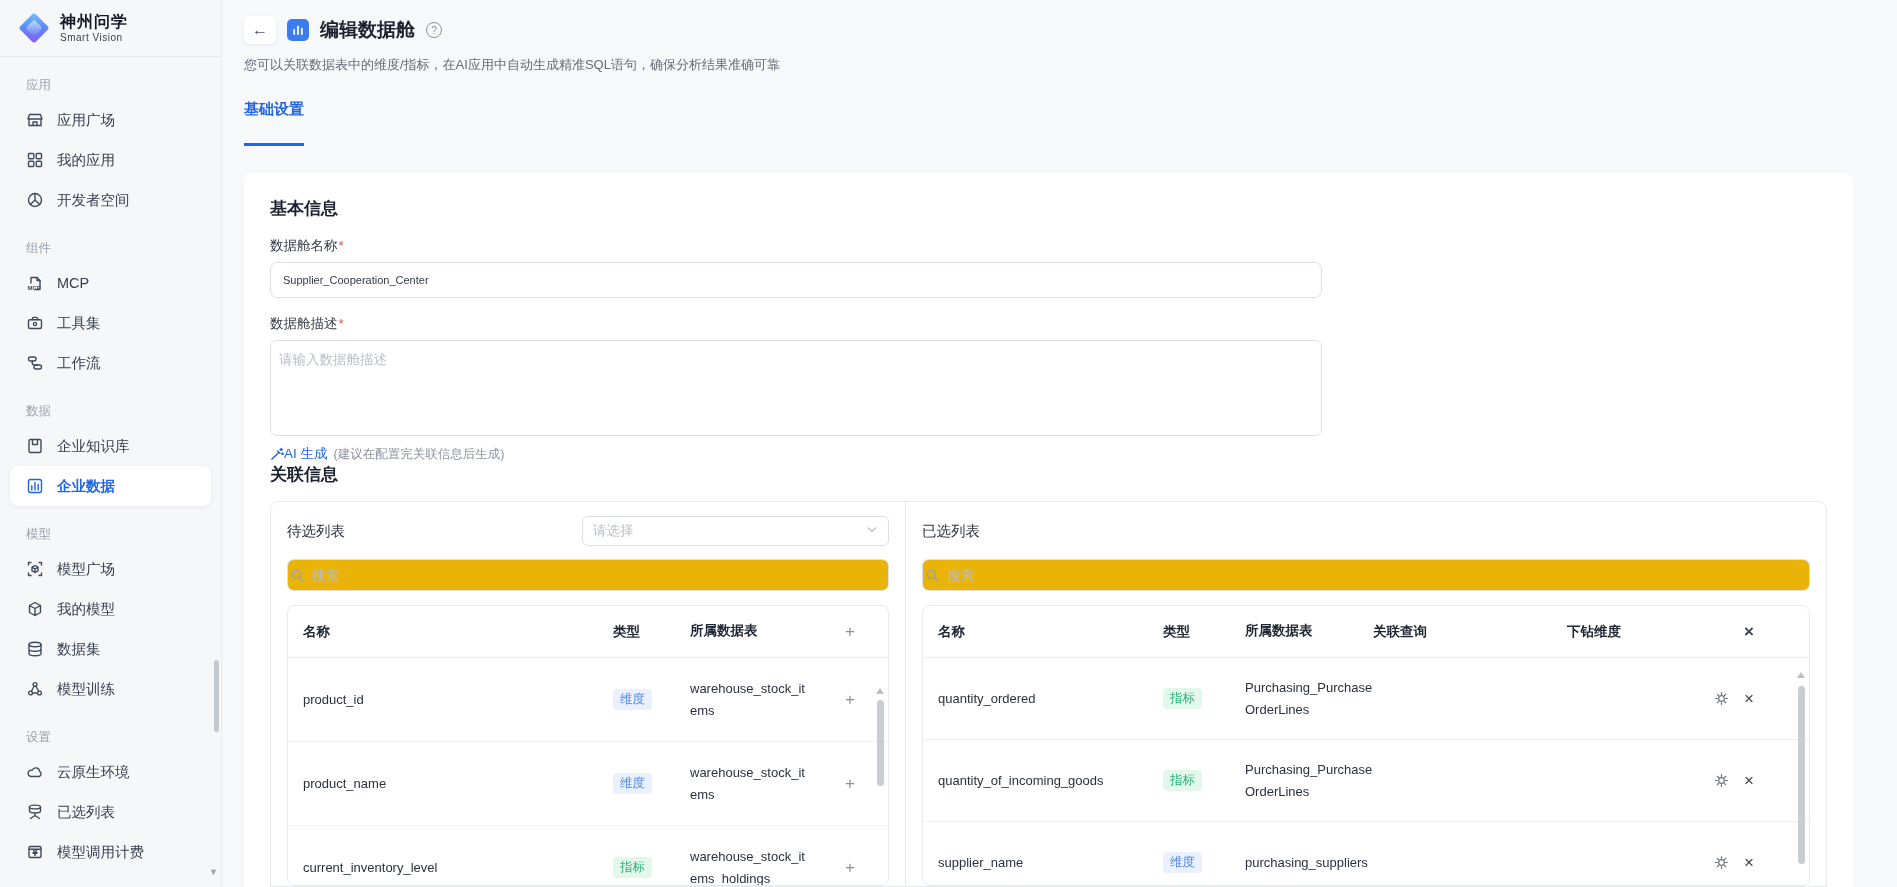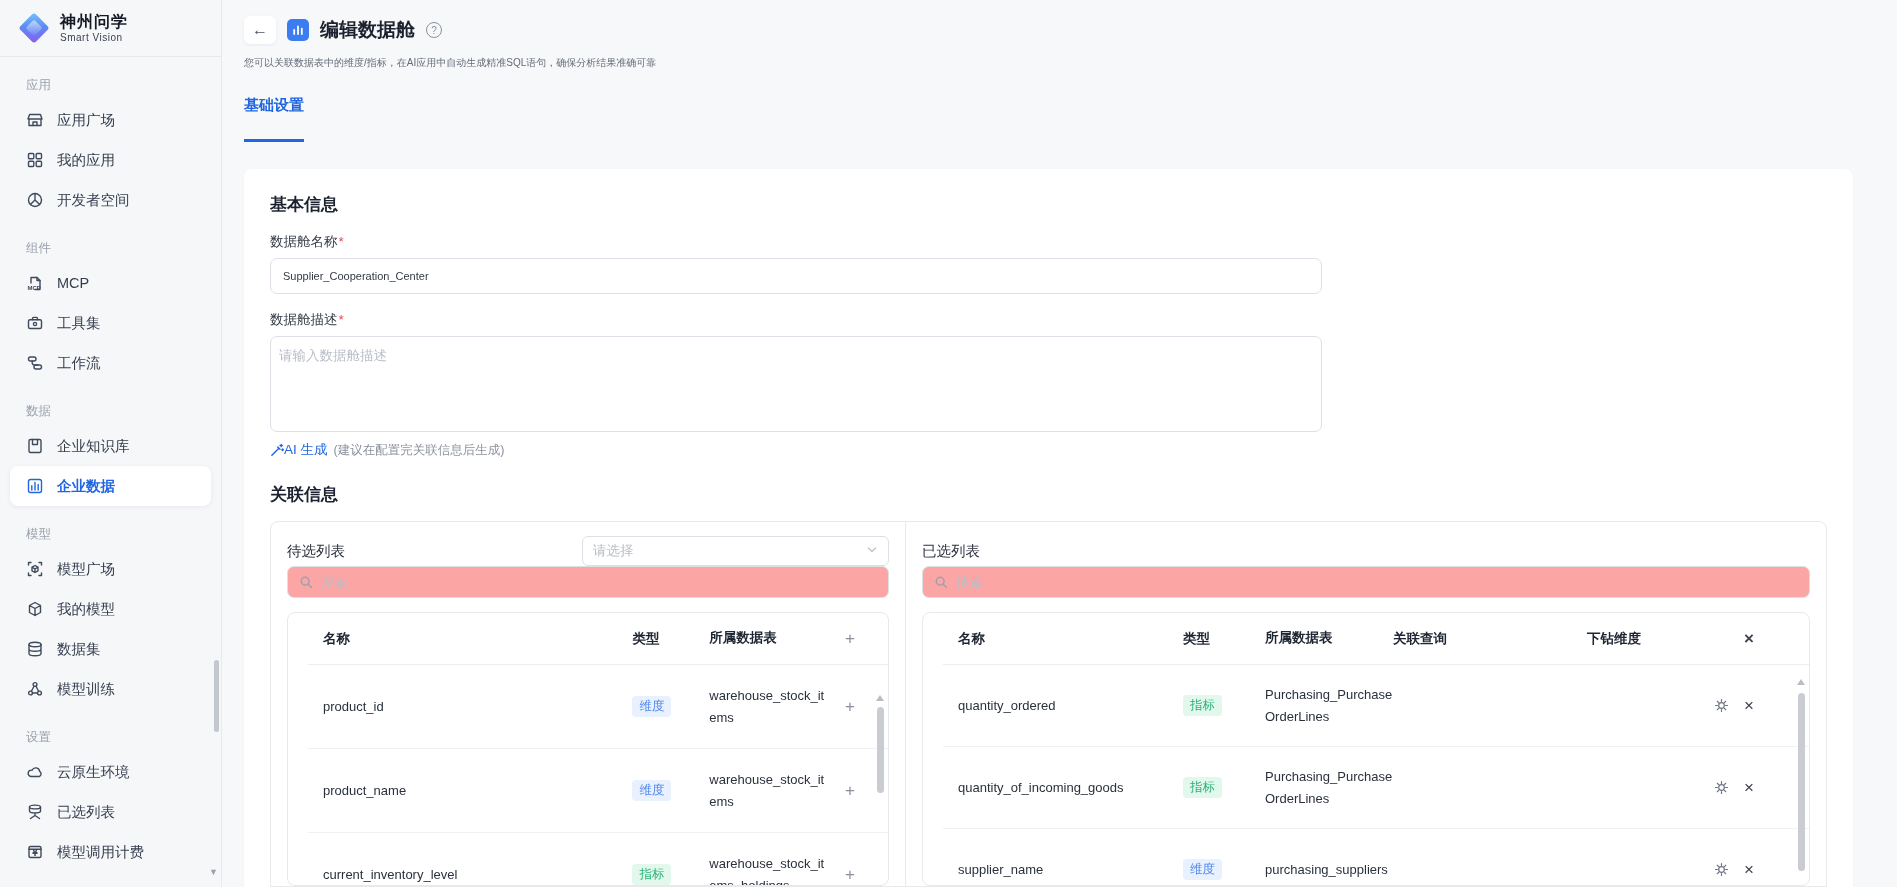--- a/index.html
+++ b/index.html
@@ -28,50 +28,50 @@
   .sb-scroll-down { position:absolute; right:3px; bottom:10px; font-size:9px; color:#9aa2ad; }
   
   .main { flex:1; display:flex; flex-direction:column; background:#f7f8fa; min-width:0; }
   .page-header { padding:16px 22px 0; }
   .header-row { display:flex; align-items:center; gap:11px; height:28px; }
   .back-btn { width:32px; height:28px; background:#fff; border-radius:6px; box-shadow:0 1px 3px rgba(30,50,90,.08); display:flex; align-items:center; justify-content:center; font-size:16px; color:#4a5260; cursor:pointer; }
   .title-icon { width:22px; height:22px; border-radius:5px; background:#3b7cf0; display:flex; align-items:center; justify-content:center; }
   .title-icon svg { width:14px; height:14px; stroke:#fff; stroke-width:1.8; stroke-linecap:round; fill:none; }
   .page-title { font-size:19px; font-weight:700; color:#1b212e; }
   .help-icon { width:16px; height:16px; border:1.3px solid #8a919e; border-radius:50%; color:#8a919e; font-size:10px; display:flex; align-items:center; justify-content:center; cursor:pointer; }
-  .subtitle { margin-top:12px; font-size:10px; color:#646b78; }
+  .subtitle { margin-top:12px; font-size:13px; color:#646b78; }
   .tabs { margin-top:26px; }
   .tab { display:inline-block; font-size:15px; font-weight:700; color:#2166e0; padding-bottom:24px; border-bottom:3px solid #2166e0; cursor:pointer; }
   
   .card { margin:27px 44px 0 22px; background:#fff; border-radius:8px 8px 0 0; padding:24px 26px 0; flex:1; min-height:0; display:flex; flex-direction:column; box-shadow:0 1px 2px rgba(30,50,90,.04); }
   .sec-title { font-size:17px; font-weight:700; color:#1b212e; }
   .field-label { margin:17px 0 7px; font-size:13.5px; color:#333a46; }
   .req { color:#e5484d; margin-left:1px; }
   .text-input { width:1052px; height:36px; border:1px solid #dcdfe5; border-radius:7px; padding:0 12px; font-size:11px; color:#333a46; background:#fff; outline:none; font-family:inherit; }
   .desc-area { width:1052px; height:96px; border:1px solid #dcdfe5; border-radius:7px; padding:10px 8px; font-size:13.5px; resize:none; outline:none; font-family:inherit; color:#333a46; display:block; }
   .desc-area::placeholder, .search-input::placeholder { color:#b9bec7; }
   .ai-row { margin-top:9px; display:flex; align-items:center; gap:6px; }
   .ai-link { display:flex; align-items:center; color:#2166e0; font-size:13.5px; cursor:pointer; }
   .ai-link svg { width:14px; height:14px; stroke:#2166e0; stroke-width:1.5; fill:none; stroke-linecap:round; }
   .ai-hint { font-size:12.5px; color:#8b919d; }
-  .assoc-title { margin-top:24px; }
+  .assoc-title { }
   
   .panels { margin-top:15px; border:1px solid #e7e9ed; border-radius:8px 8px 0 0; display:flex; flex:1; min-height:0; background:#fff; overflow:hidden; }
   .panel { padding:14px 16px 0; display:flex; flex-direction:column; min-height:0; }
   .panel-left { width:635px; border-right:1px solid #e7e9ed; flex-shrink:0; }
   .panel-right { flex:1; min-width:0; }
   .panel-head { height:30px; display:flex; align-items:center; justify-content:space-between; }
   .panel-title { font-size:14.5px; color:#2a313d; font-weight:500; }
   .select-box { width:307px; height:30px; border:1px solid #dcdfe5; border-radius:6px; display:flex; align-items:center; justify-content:space-between; padding:12px 10px; cursor:pointer; background:#fff;gap:18px; }
   .select-ph { font-size:13.5px; color:#b9bec7; }
   .chev svg { width:12px; height:12px; stroke:#c2c7cf; stroke-width:1.6; fill:none; stroke-linecap:round; stroke-linejoin:round; }
-  .search-box { height:32px; border:1px solid #dcdfe5; border-radius:7px; display:flex; align-items:center; gap:8px; padding:0 11px; background:#fca5a5; }
+  .search-box { margin-top:13px; height:32px; border:1px solid #dcdfe5; border-radius:7px; display:flex; align-items:center; gap:8px; padding:0 2px; background:#eab308; }
   .search-box svg { width:14px; height:14px; stroke:#9aa2ad; stroke-width:1.5; fill:none; stroke-linecap:round; flex-shrink:0; }
   .search-input { border:none; outline:none; flex:1; font-size:13.5px; font-family:inherit; color:#333a46; background:transparent; }
-  .table-card { margin-top:14px; border:1px solid #e7e9ed; border-radius:8px; flex:1; min-height:0; overflow:hidden; position:relative; background:#fff;padding-left:20px; }
+  .table-card { margin-top:14px; border:1px solid #e7e9ed; border-radius:8px; flex:1; min-height:0; overflow:hidden; position:relative; background:#fff; }
   .thead { display:flex; align-items:center; height:52px; padding:0 15px; border-bottom:1px solid #eceef1; font-size:13.5px; font-weight:700; color:#1f2633; }
   .trow { display:flex; align-items:center; padding:0 15px; border-bottom:1px solid #f0f1f4; font-size:13px; color:#2a313d; }
   .trow-l { height:84px; }
   .trow-r { height:82px; }
   
   .lc-name { width:310px; padding-right:10px; word-break:break-all; }
   .lc-type { width:77px; }
   .lc-table { width:118px; word-break:break-all; line-height:1.65; }
   .lc-add { margin-left:auto; width:46px; text-align:center; }
   

